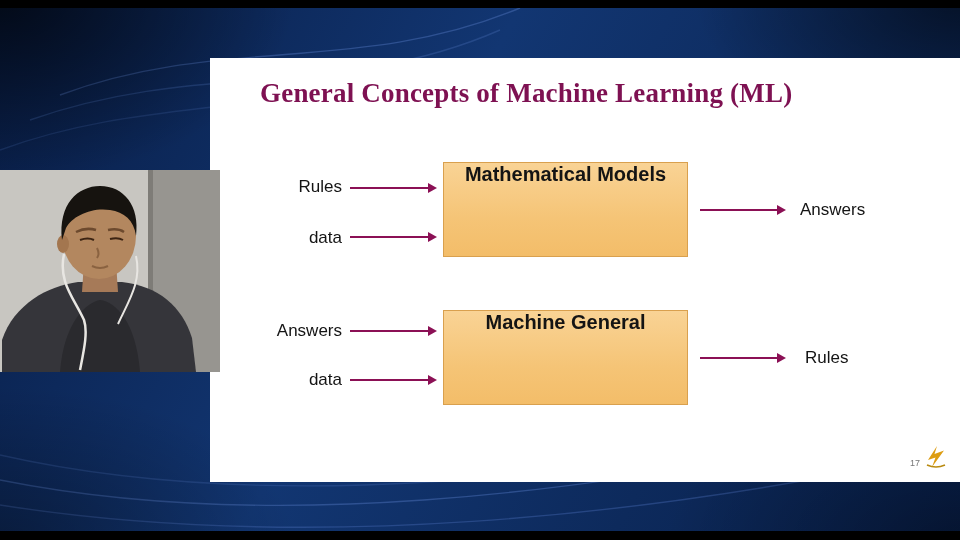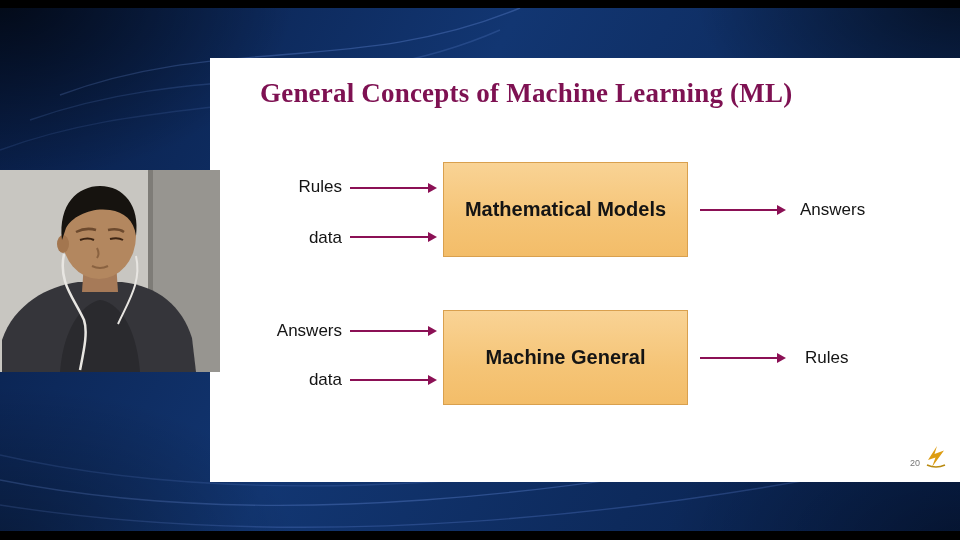--- a/index.html
+++ b/index.html
@@ -26,21 +26,21 @@
   }
   .slide-title {
     position:absolute; left:50px; top:20px; width:660px;
     font-family:"Liberation Serif", serif; font-weight:600;
     font-size:27px; color:#7E1152; letter-spacing:.2px;
   }
   .box {
     position:absolute; left:233px; width:245px; height:95px;
     background:linear-gradient(180deg,#f9d395 0%,#f5c476 60%,#f3bd69 100%);
     border:1px solid #d9a04e;
-    display:flex; align-items:center; justify-content:center;
+    display:flex; align-items:flex-start; justify-content:center;
   }
   .box span { font-size:20px; font-weight:bold; color:#141414; }
   .in-label {
     position:absolute; left:30px; width:102px; text-align:right;
     font-size:17px; line-height:20px; color:#141414;
   }
   .out-label {
     position:absolute; font-size:17px; line-height:20px; color:#141414;
   }
   .arrow { position:absolute; height:2px; background:#8B1055; }
@@ -117,21 +117,21 @@
 
     <div class="box" style="top:252px">
       <span>Machine General</span>
     </div>
 
     <div class="arrow" style="left:490px; top:299px; width:77px">
         <i class="head"></i>
       </div>
     <div class="out-label" style="left:595px; top:290px">Rules</div>
 
-    <div class="pagenum">20</div>
+    <div class="pagenum">17</div>
 
     <svg class="logo" viewBox="0 0 26 26">
       <path d="M5 16 L14 2 L11.5 10 L21 6.5 L9 23 L12.5 13.5 Z" fill="#dd9d12"></path>
       <path d="M4 21 q9 4 18 0" stroke="#b98a10" stroke-width="1.6" fill="none"></path>
     </svg>
   </div>
 
   <div class="webcam">
     <svg viewBox="0 0 220 202" width="220" height="202">
       <rect width="220" height="202" fill="#c8c6c1"></rect>

